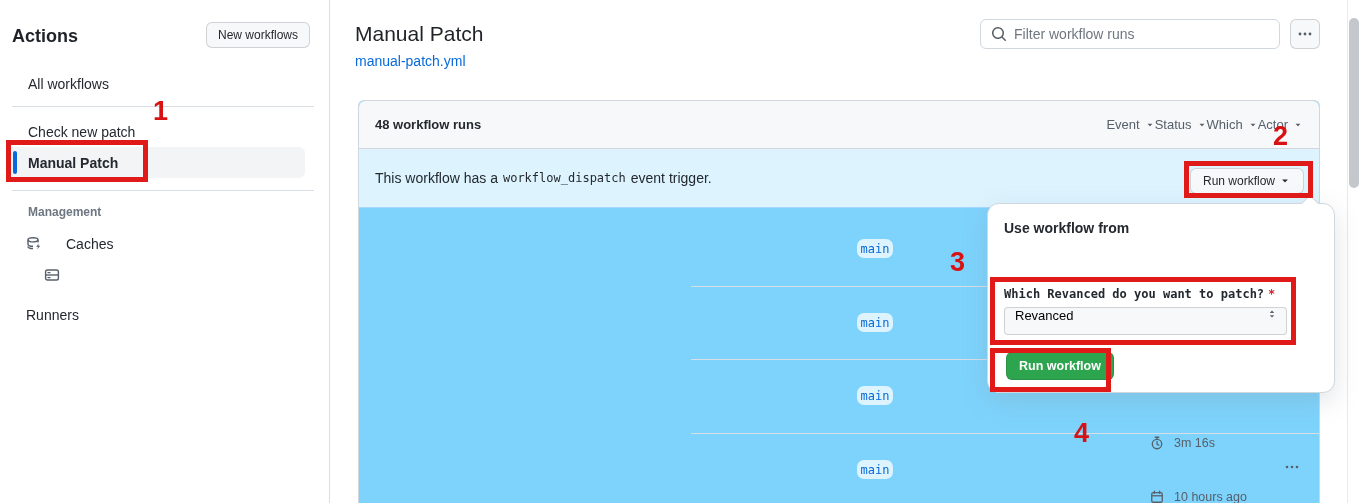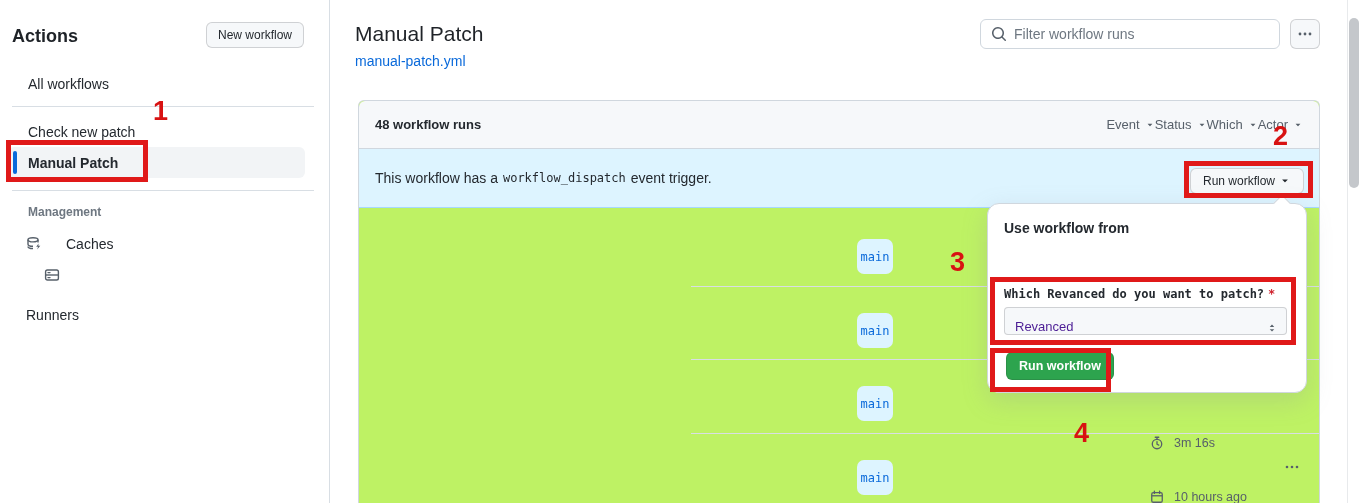--- a/index.html
+++ b/index.html
@@ -52,63 +52,63 @@
     border:none; outline:none; flex:1; font-size:14px; font-family:inherit; color:#24292f; background:transparent;
   }
   .search input::placeholder { color:#6e7781; }
   .more-btn { left:1290px; top:19px; width:30px; height:30px; }
 
   
   .scroll-track { left:1347px; top:0; width:14px; height:503px; background:#fff; border-left:1px solid #e8eaec; }
   .scroll-thumb { left:1349px; top:18px; width:10px; height:170px; background:#c4c7cb; border-radius:5px; }
 
   
-  .runs-box { left:358px; top:100px; width:962px; height:403px; border:1px solid #d0d7de; border-bottom:none; border-radius:6px 6px 0 0; background:#bef264; }
+  .runs-box { left:358px; top:100px; width:962px; height:403px; border:1px solid #d0d7de; border-bottom:none; border-radius:6px 6px 0 0; background:#7dd3fc; }
   .runs-header {
     position:absolute; left:0; top:0; right:0; height:48px; background:#f6f8fa;
     border-bottom:1px solid #d0d7de; border-radius:6px 6px 0 0;
     display:flex; align-items:center; justify-content:space-between; padding:0 16px;
   }
   .runs-count { font-size:13px; font-weight:700; color:#24292f; }
   .filters { display:flex; }
   .filter { display:flex; align-items:center; gap:5px; font-size:13px; color:#57606a; cursor:pointer; }
   .banner {
     position:absolute; left:0; top:48px; right:0; height:59px; background:#ddf4ff;
     border-bottom:1px solid rgba(84,174,255,0.4); display:flex; align-items:center; padding:0 16px;
     font-size:14px; color:#24292f;
   }
   .banner .code { font-size:12px; margin:0 5px; }
   .run-dd-btn { position:absolute; right:15px; top:19px; height:26px; padding:0 12px; font-weight:500; }
 
   .row-div { height:1px; background:#d8dee4; left:332px; right:0; }
   .branch-badge {
-    left:498px; width:36px; height:35px; background:#ddf4ff; border-radius:7px;
+    left:498px; width:36px; height:19px; background:#ddf4ff; border-radius:7px;
     display:flex; align-items:center; justify-content:center;
     font-size:12px; color:#0969da; cursor:pointer;
   }
   .meta { left:791px; display:flex; align-items:center; gap:10px; font-size:12.5px; color:#57606a;margin-top:36px; }
   .row-kebab { left:920px; top:357px; width:26px; height:18px; display:flex; align-items:center; justify-content:center; color:#57606a; cursor:pointer; }
 
   
   .popover {
-    left:987px; top:203px; width:320px; height:190px; background:#fff;
+    left:987px; top:203px; width:348px; height:190px; background:#fff;
     border:1px solid #d0d7de; border-radius:12px; box-shadow:0 8px 24px rgba(140,149,159,0.25); z-index:20;
   }
   .popover .caret-tip {
     position:absolute; top:-7px; right:18px; width:12px; height:12px; background:#fff;
     border-left:1px solid #d0d7de; border-top:1px solid #d0d7de; transform:rotate(45deg);
   }
   .pop-title { position:absolute; left:16px; top:16px; font-size:14px; font-weight:700; }
   .branch-btn { position:absolute; left:16px; top:41px; height:26px; padding:0 11px; }
   .pop-label { position:absolute; left:16px; top:83px; font-size:12px; font-weight:700; }
   .pop-label .req { color:#cf222e; margin-left:4px; }
   .pop-select {
     position:absolute; left:16px; top:103px; width:283px; height:28px; background:#f6f8fa;
-    border:1px solid rgba(31,35,40,0.18); border-radius:4px; display:flex; align-items:flex-end;
-    justify-content:space-between; padding:0 8px 0 10px; font-size:13px; color:#4c1d95; cursor:pointer;
+    border:1px solid rgba(31,35,40,0.18); border-radius:4px; display:flex; align-items:flex-start;
+    justify-content:space-between; padding:0 8px 0 10px; font-size:13px; color:#000000; cursor:pointer;
   }
   .green-btn {
     position:absolute; left:18px; top:148px; height:28px; padding:0 12px; background:#2da44e;
     border:1px solid rgba(31,35,40,0.15); border-radius:6px; color:#fff; font-size:12.5px; font-weight:700;
     display:inline-flex; align-items:center; cursor:pointer; font-family:inherit;
   }
 
   
   .ann-box { border:5px solid #e01919; z-index:30; pointer-events:none; }
   .ann-box1 { left:6px;   top:140px; width:142px; height:42px; }
@@ -121,21 +121,21 @@
   .ann-num3 { left:950px;  top:247px; }
   .ann-num4 { left:1074px; top:418px; }
 </style>
 </head>
 <body>
 
 <div class="abs accent-bar"></div>
 
 <nav class="abs sidebar">
   <h2 class="abs sb-title">Actions</h2>
-  <button class="abs btn sb-new-btn">New workflow</button>
+  <button class="abs btn sb-new-btn">New workflows</button>
 
   <div class="abs sb-item sb-all">All workflows</div>
   <div class="abs sb-div sb-div1"></div>
   <div class="abs sb-item sb-check">Check new patch</div>
 
   <div class="abs sb-selected">
     <span class="bar"></span>
     <span>Manual Patch</span>
   </div>
 

